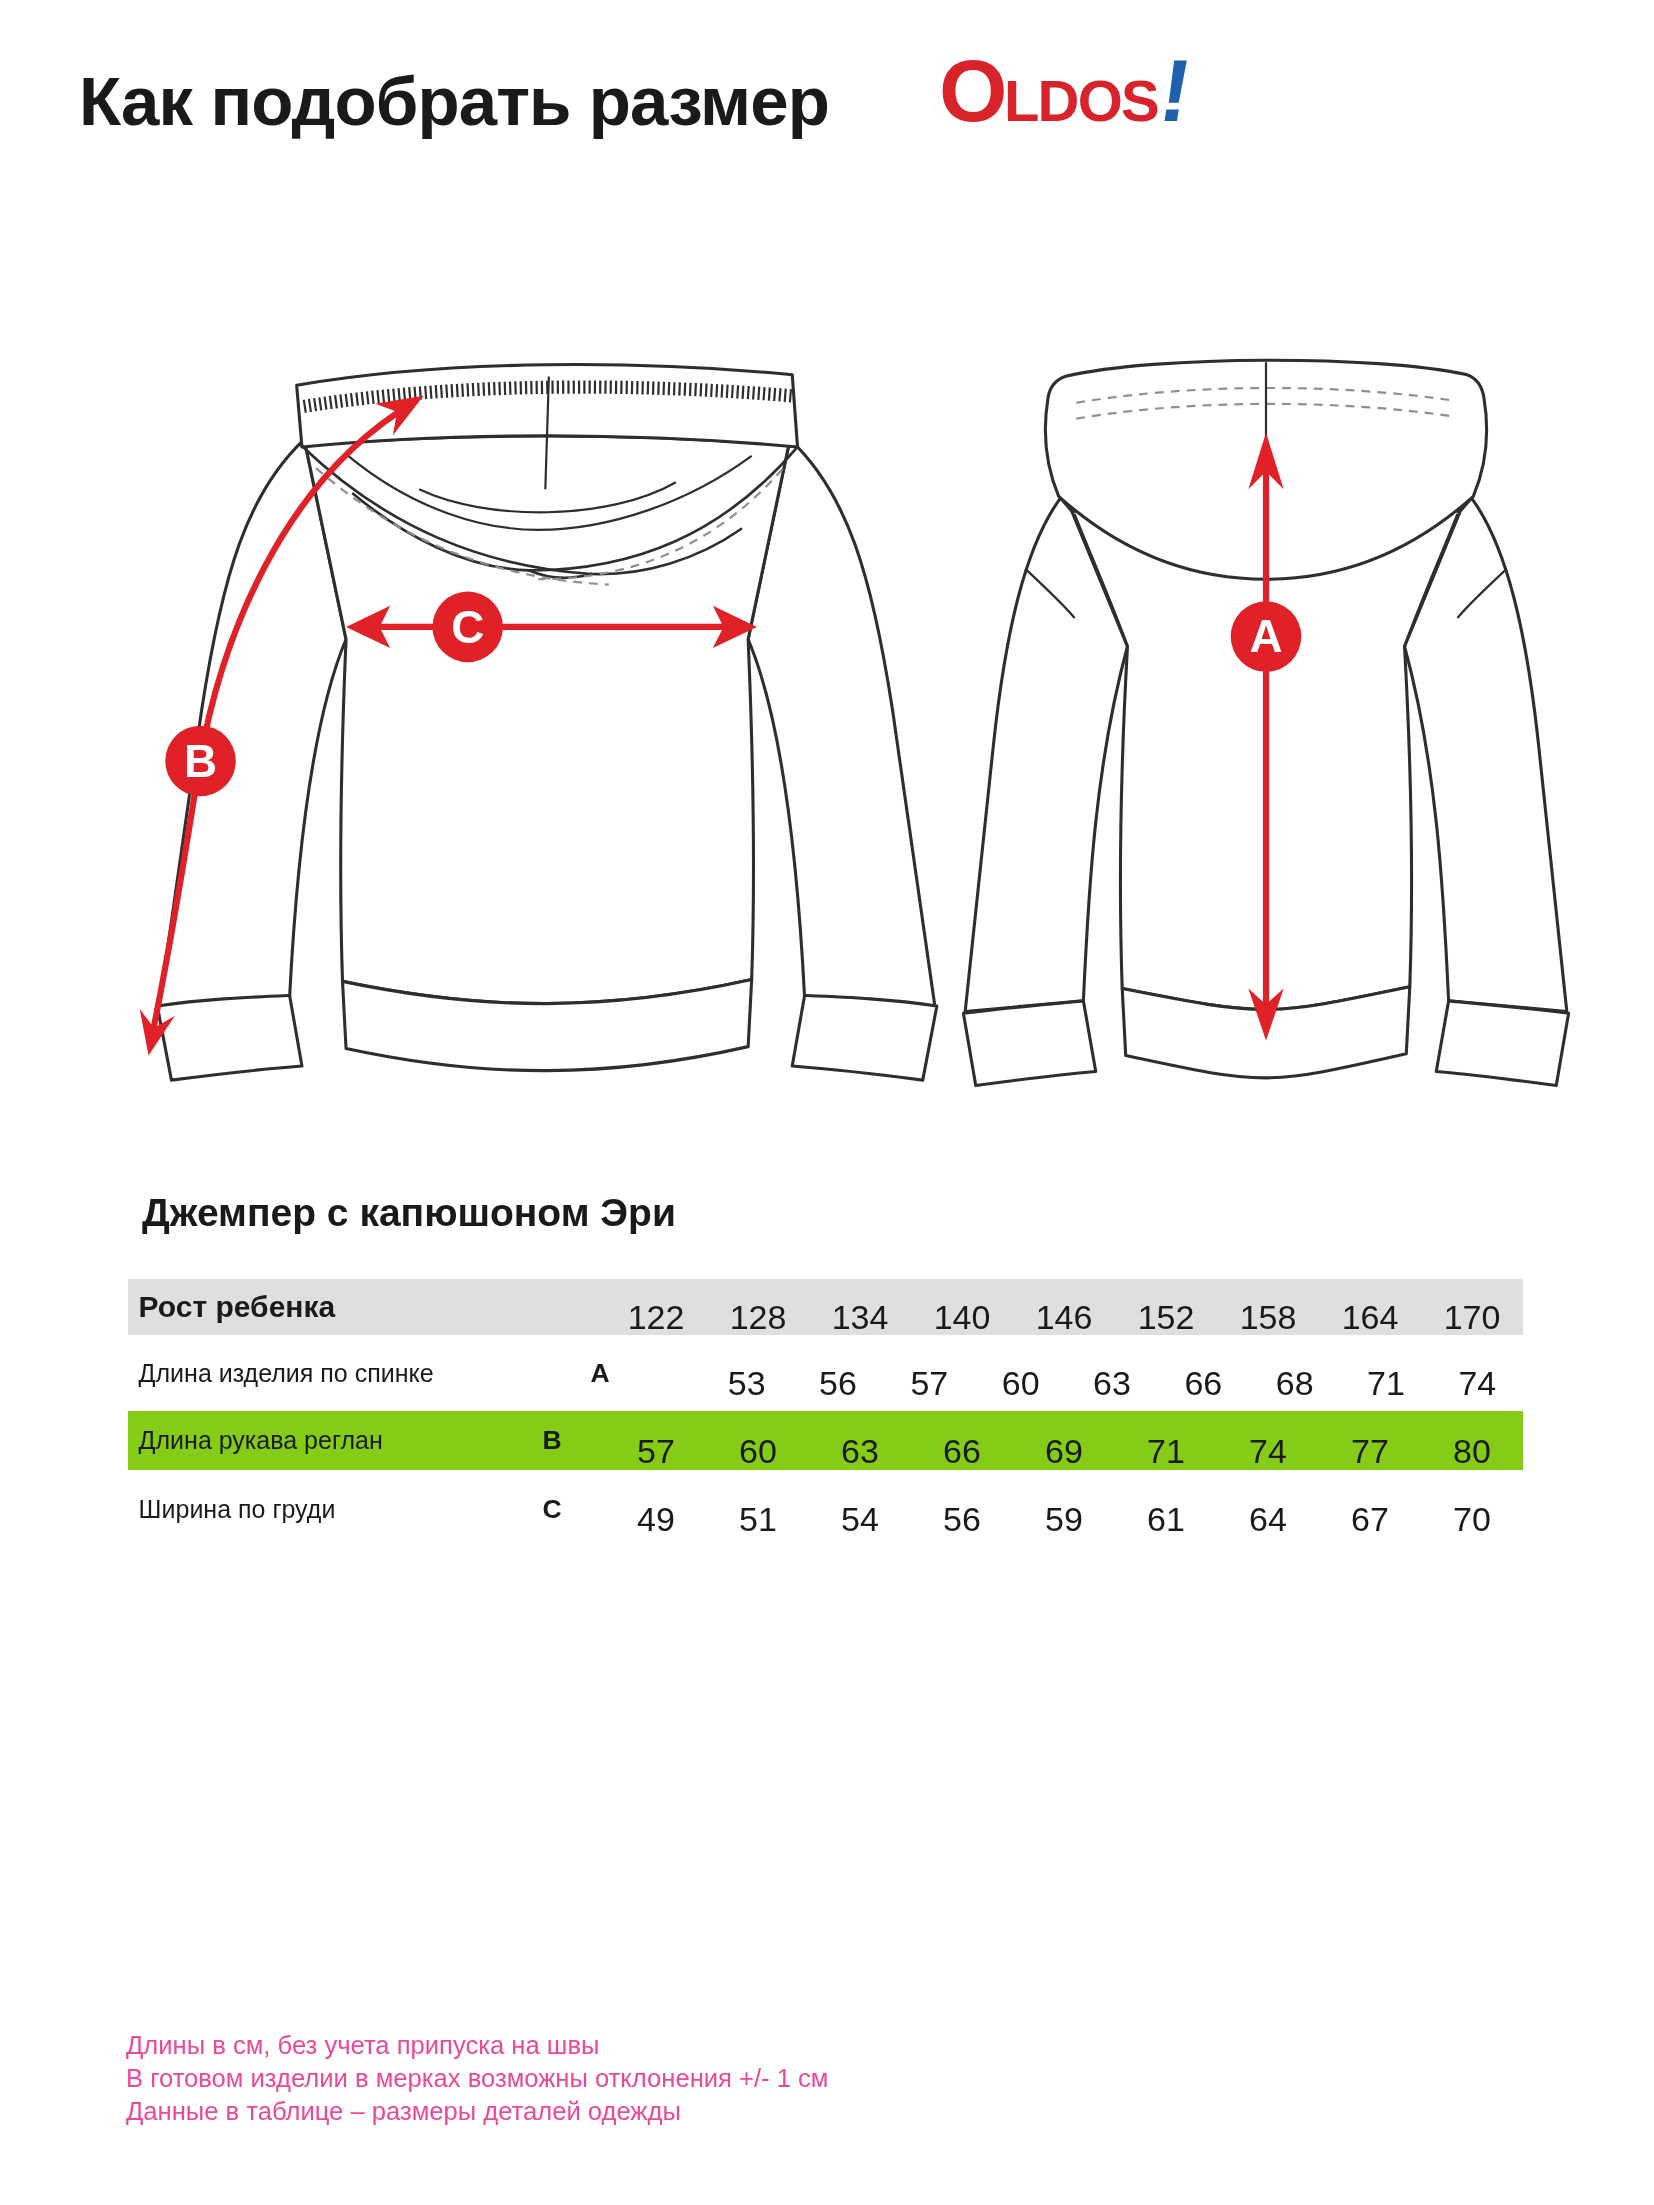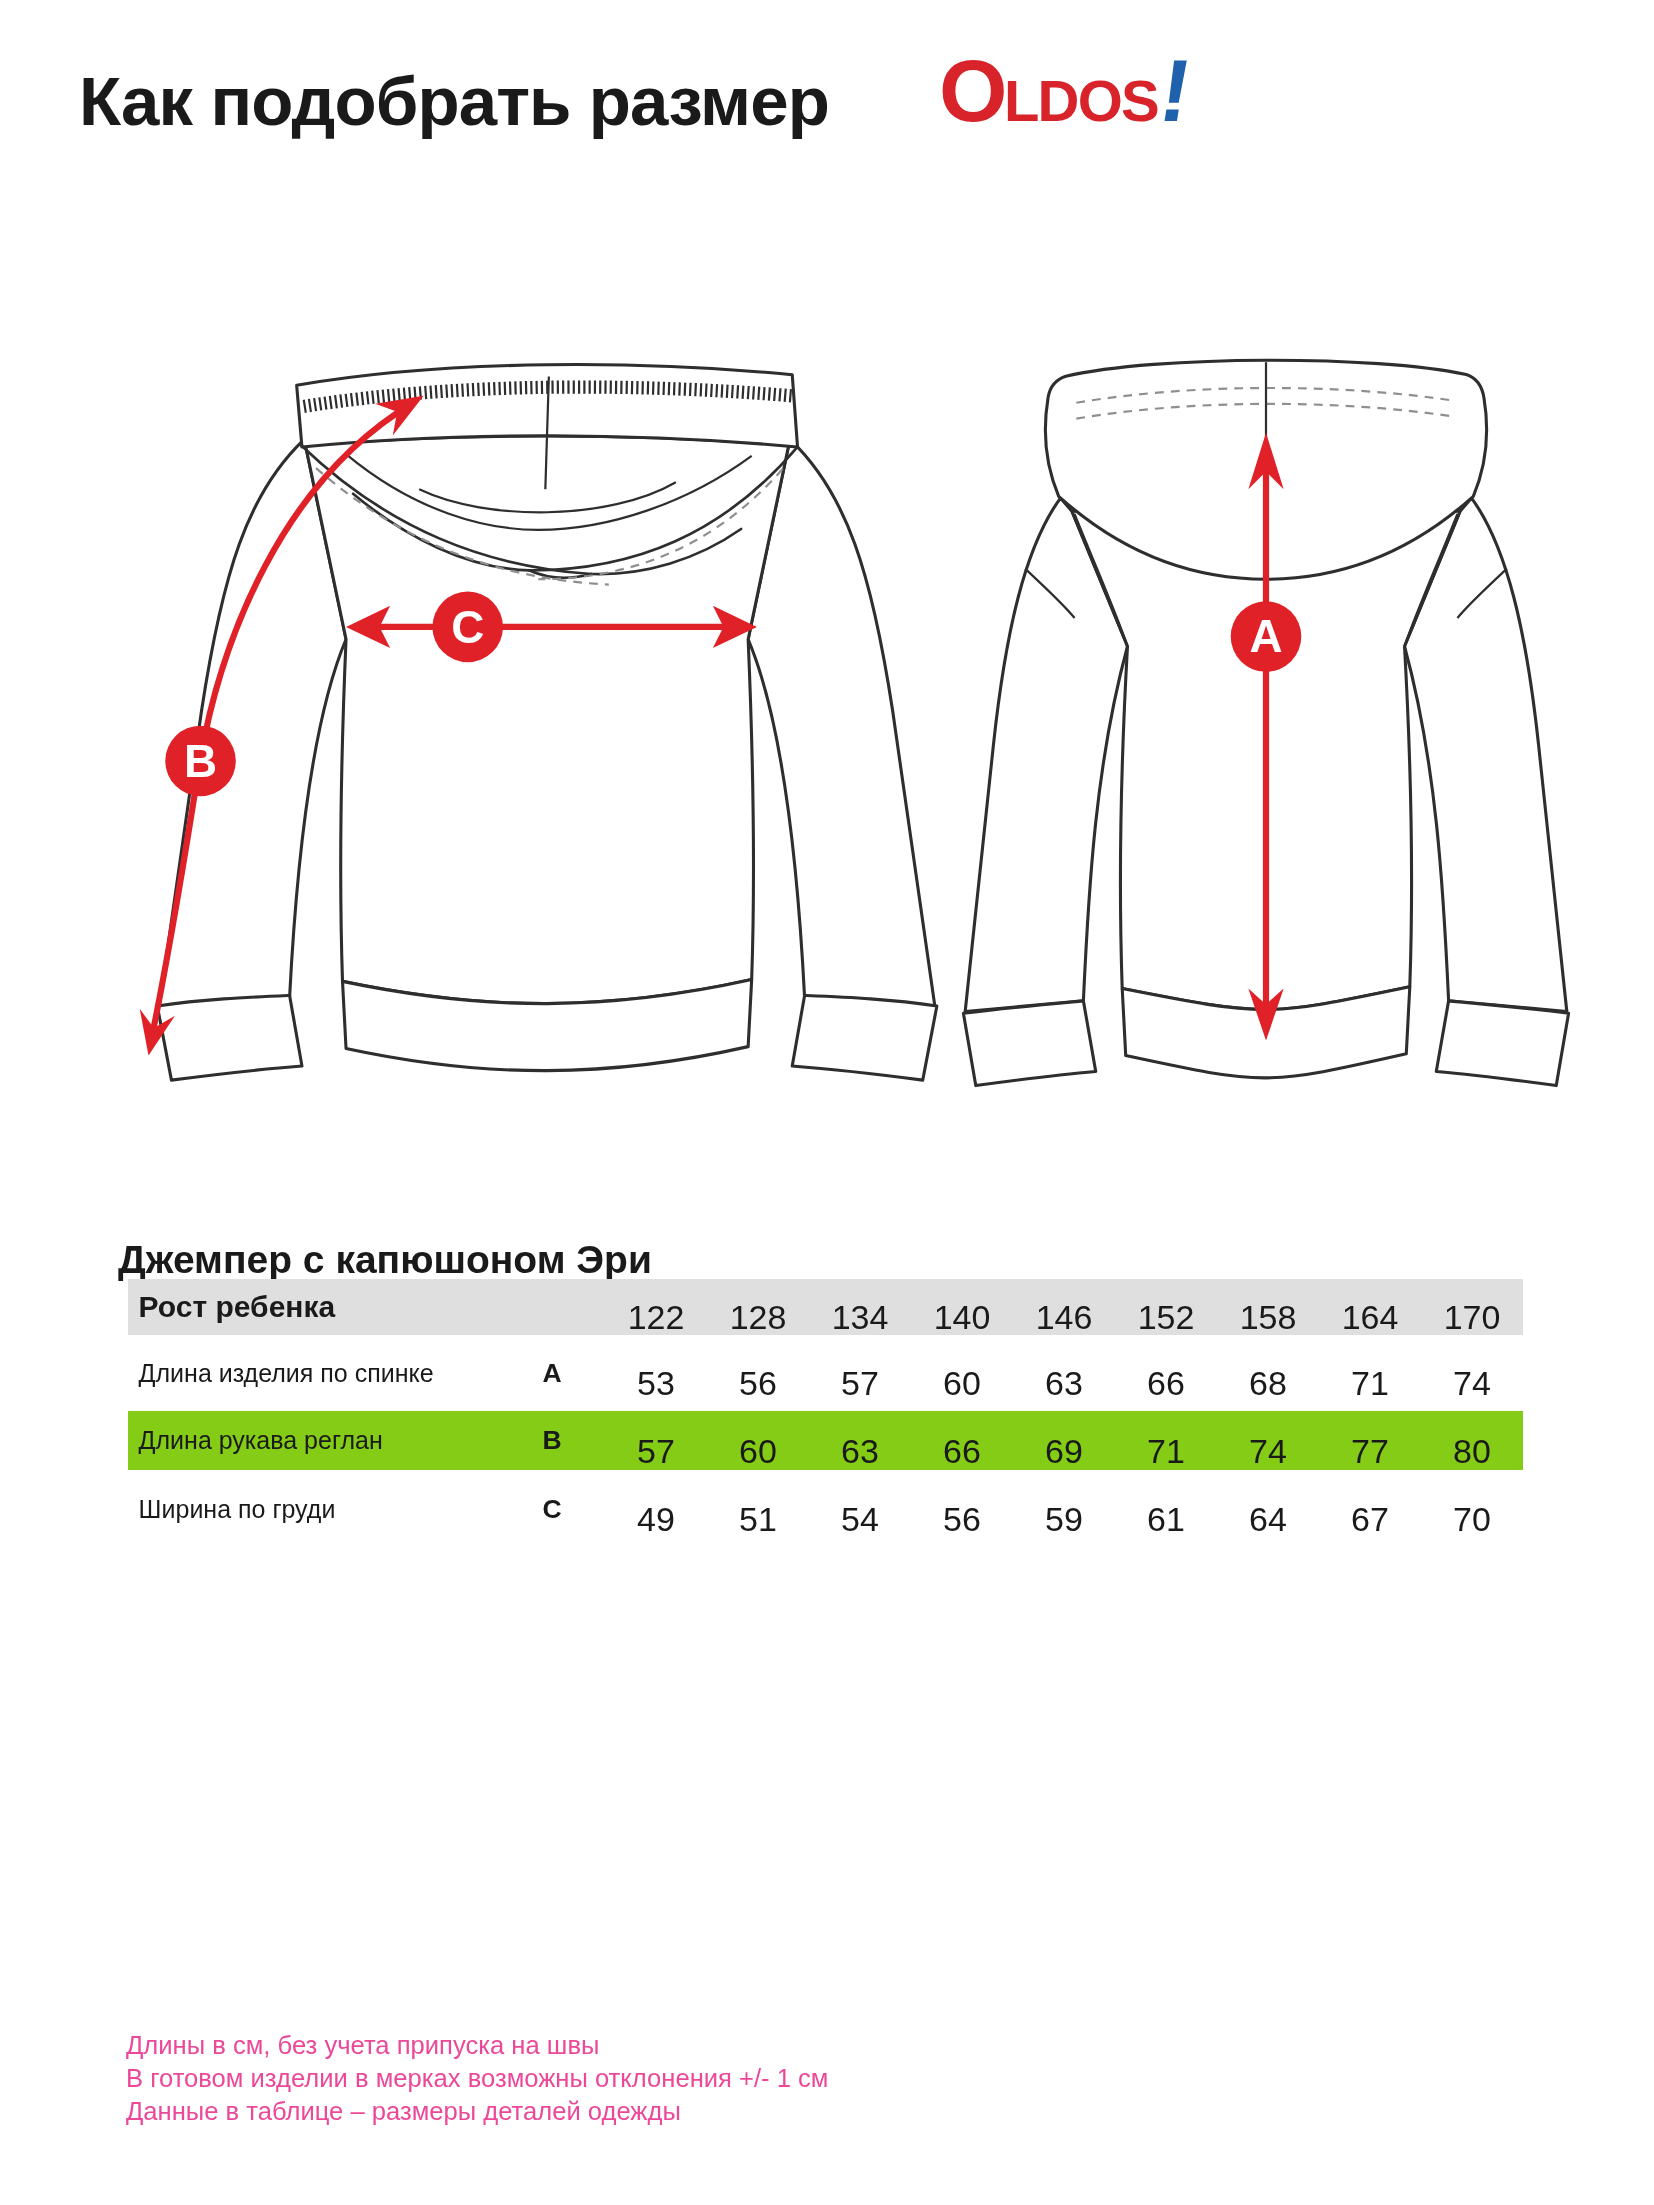--- a/index.html
+++ b/index.html
@@ -7,32 +7,32 @@
   .abs{position:absolute;}
 
   
   #page-title{left:79px;top:67px;font-size:69px;font-weight:bold;letter-spacing:-0.9px;line-height:1;}
   #logo{left:939px;top:51px;display:flex;align-items:baseline;height:79px;}
   #logo .o{font-size:88px;font-weight:bold;color:#d8232a;letter-spacing:-3.5px;line-height:79px;}
   #logo .ldos{font-size:58px;font-weight:bold;color:#d8232a;letter-spacing:-1.8px;line-height:79px;}
   #logo .bang{font-size:88px;font-weight:bold;color:#2061ae;transform:skewX(-9deg);line-height:79px;margin-left:3.5px;}
 
   
-  #product-title{left:118px;top:1191px;font-size:39px;font-weight:bold;margin-top:47px;}
+  #product-title{left:142px;top:1191px;font-size:39px;font-weight:bold;}
 
   
   #size-table{left:128px;top:1279px;width:1395px;}
   .trow{display:flex;align-items:stretch;}
   .trow .lbl{width:371px;display:flex;align-items:center;padding-left:10.6px;box-sizing:border-box;font-size:25px;}
   .trow .ltr{width:106px;display:flex;align-items:center;justify-content:center;font-size:26.5px;font-weight:bold;}
   .trow .vals{flex:1;display:flex;margin-top:21px;}
   .trow .val{flex:1;display:flex;align-items:center;justify-content:center;font-size:34px;}
   .r0{height:56px;background:#dfdfdf;}
   .r0 .lbl{font-size:30px;font-weight:bold;}
-  .r1{height:76px;background:#ffffff;}
+  .r1{height:76px;background:#ffffff;gap:48px;}
   .r2{height:59px;background:#84cc16;}
   .r3{height:78px;background:#ffffff;}
 
   
   #footnotes{left:126px;top:2029px;font-size:25.6px;line-height:33px;color:#ec4899;}
 
   
   svg{display:block;}
   .sil{fill:#ffffff;stroke:#2e2e2e;stroke-width:3.5;stroke-linejoin:round;}
   .ln{fill:none;stroke:#2e2e2e;stroke-width:3;stroke-linecap:round;}

